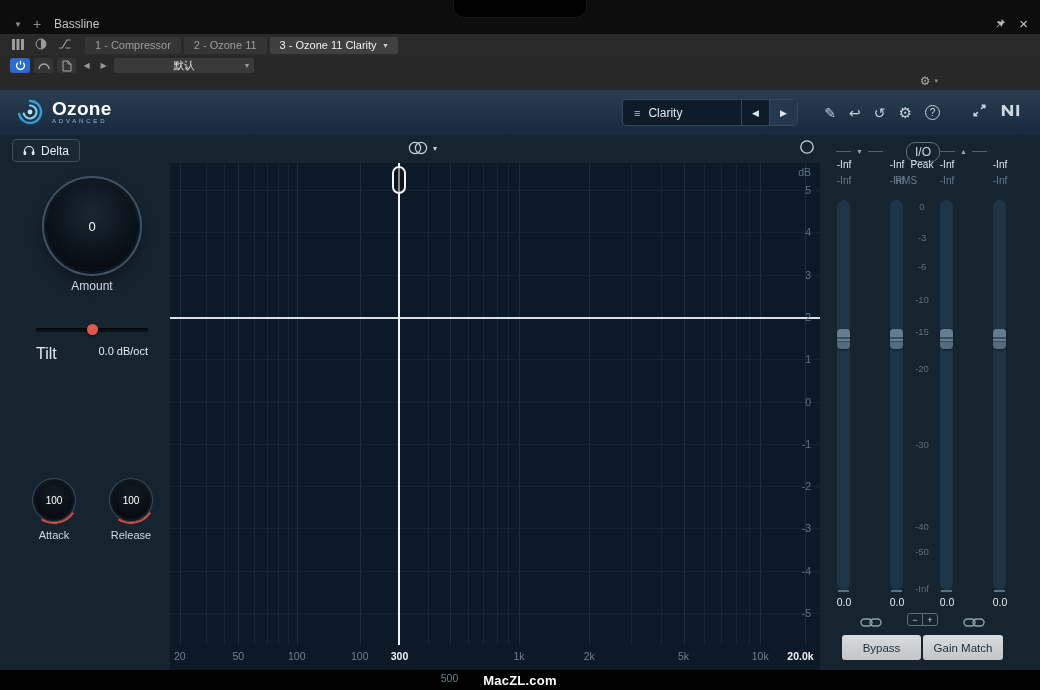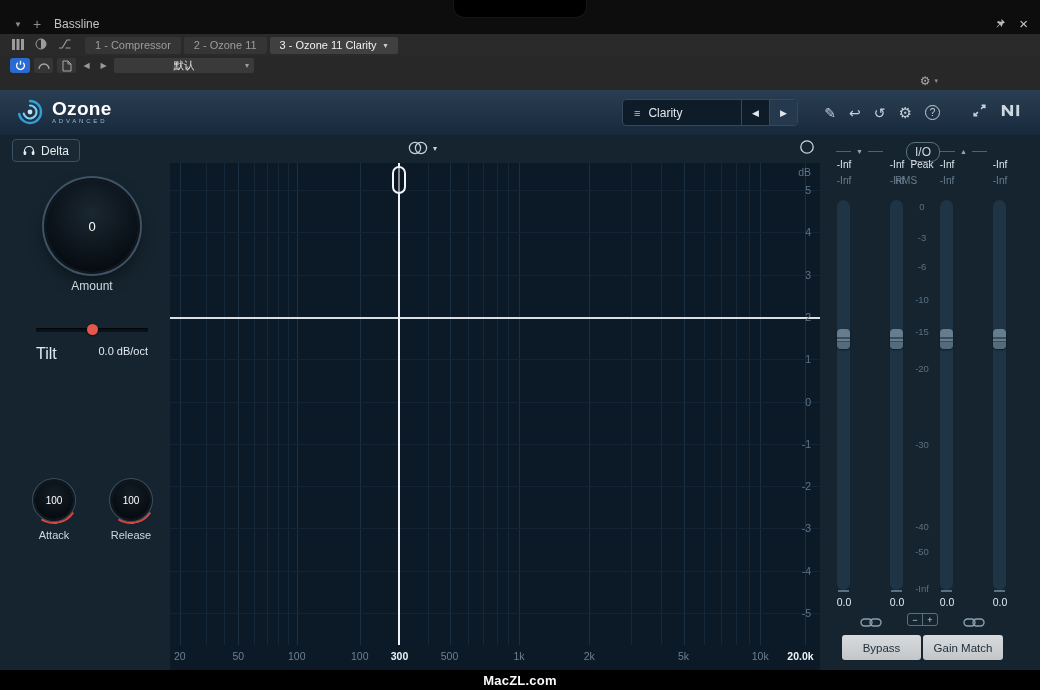--- a/index.html
+++ b/index.html
@@ -380,21 +380,21 @@
         <div class="db-label" style="top: 323.1px;">-2</div>
         <div class="db-label" style="top: 365.4px;">-3</div>
         <div class="db-label" style="top: 407.7px;">-4</div>
         <div class="db-label" style="top: 450px;">-5</div>
         <div class="tilt-line" style="left: calc(35.3066% - 1px);"></div>
         <div class="tilt-handle" style="left: calc(35.3066% - 7px);"></div>
         <div class="freq-label" style="left: 1.5%;">20</div>
         <div class="freq-label" style="left: 10.5%;">50</div>
         <div class="freq-label" style="left: 19.5%;">100</div>
         <div class="freq-label" style="left: 29.2%;">100</div>
-        <div class="freq-label" style="left: 43%;">500</div>
+        <div class="freq-label" style="left: 43%; margin-top: 22px;">500</div>
         <div class="freq-label" style="left: 53.7%;">1k</div>
         <div class="freq-label" style="left: 64.5%;">2k</div>
         <div class="freq-label" style="left: 79%;">5k</div>
         <div class="freq-label" style="left: 90.8%;">10k</div>
         <div class="freq-label bright" style="left: 35.3066%;">300</div>
         <div class="freq-label bright" style="left: 97%;">20.0k</div>
       </div>
 
     <div class="iopanel">
       <div class="collapse left">

